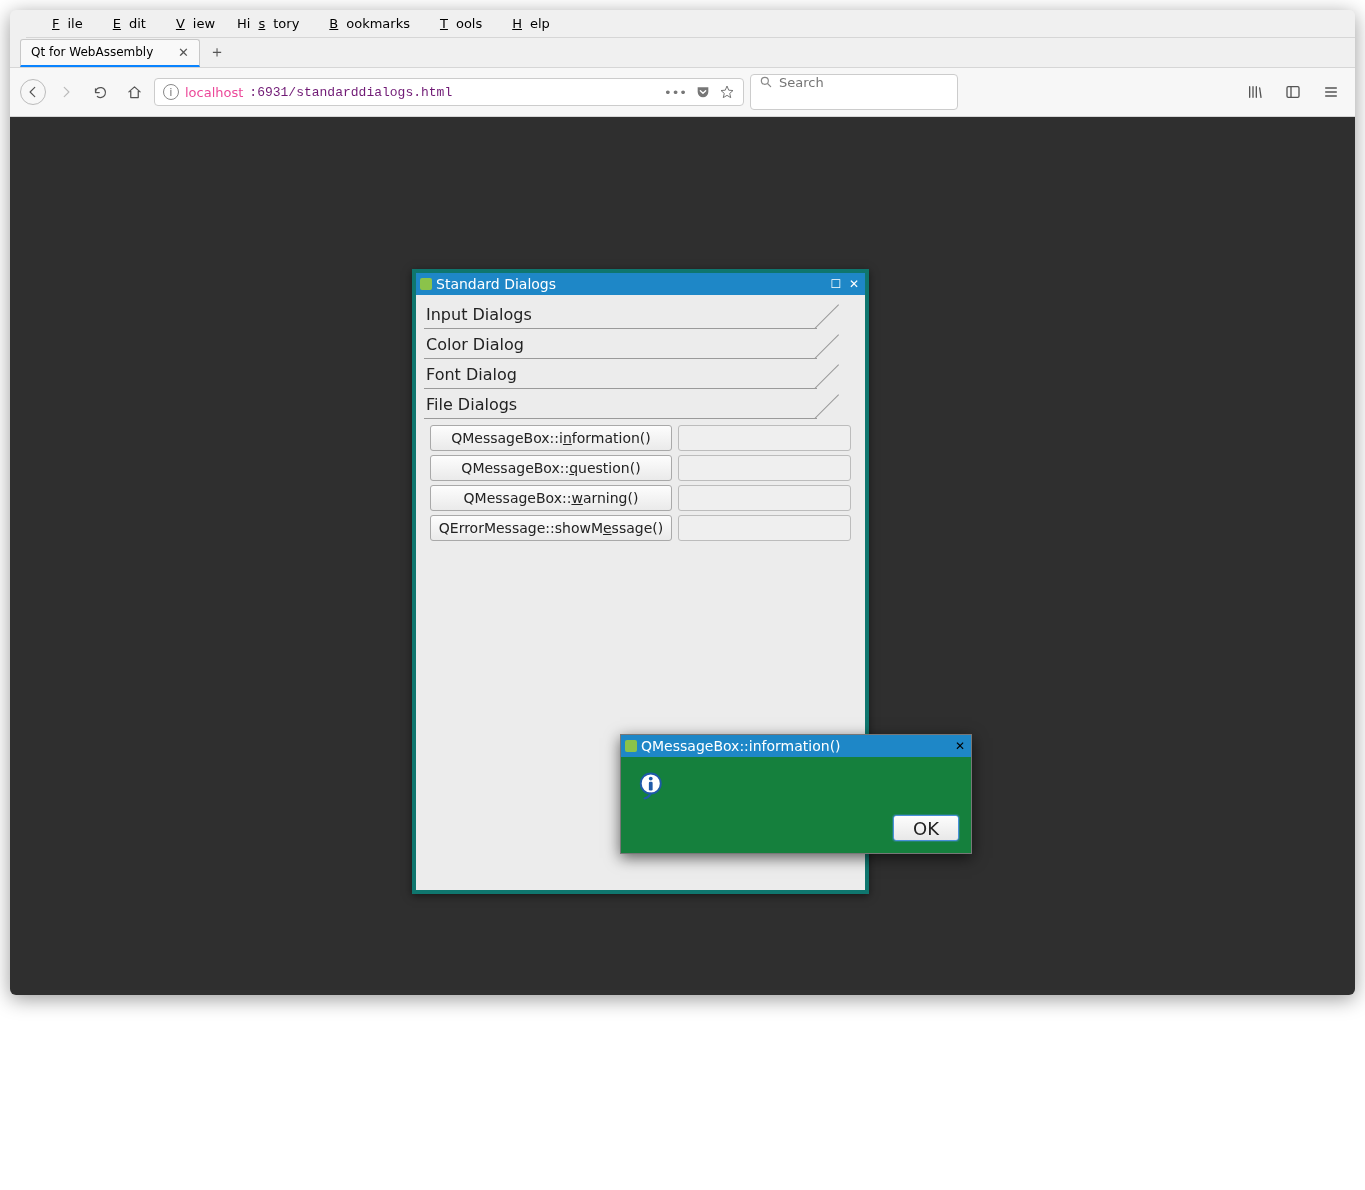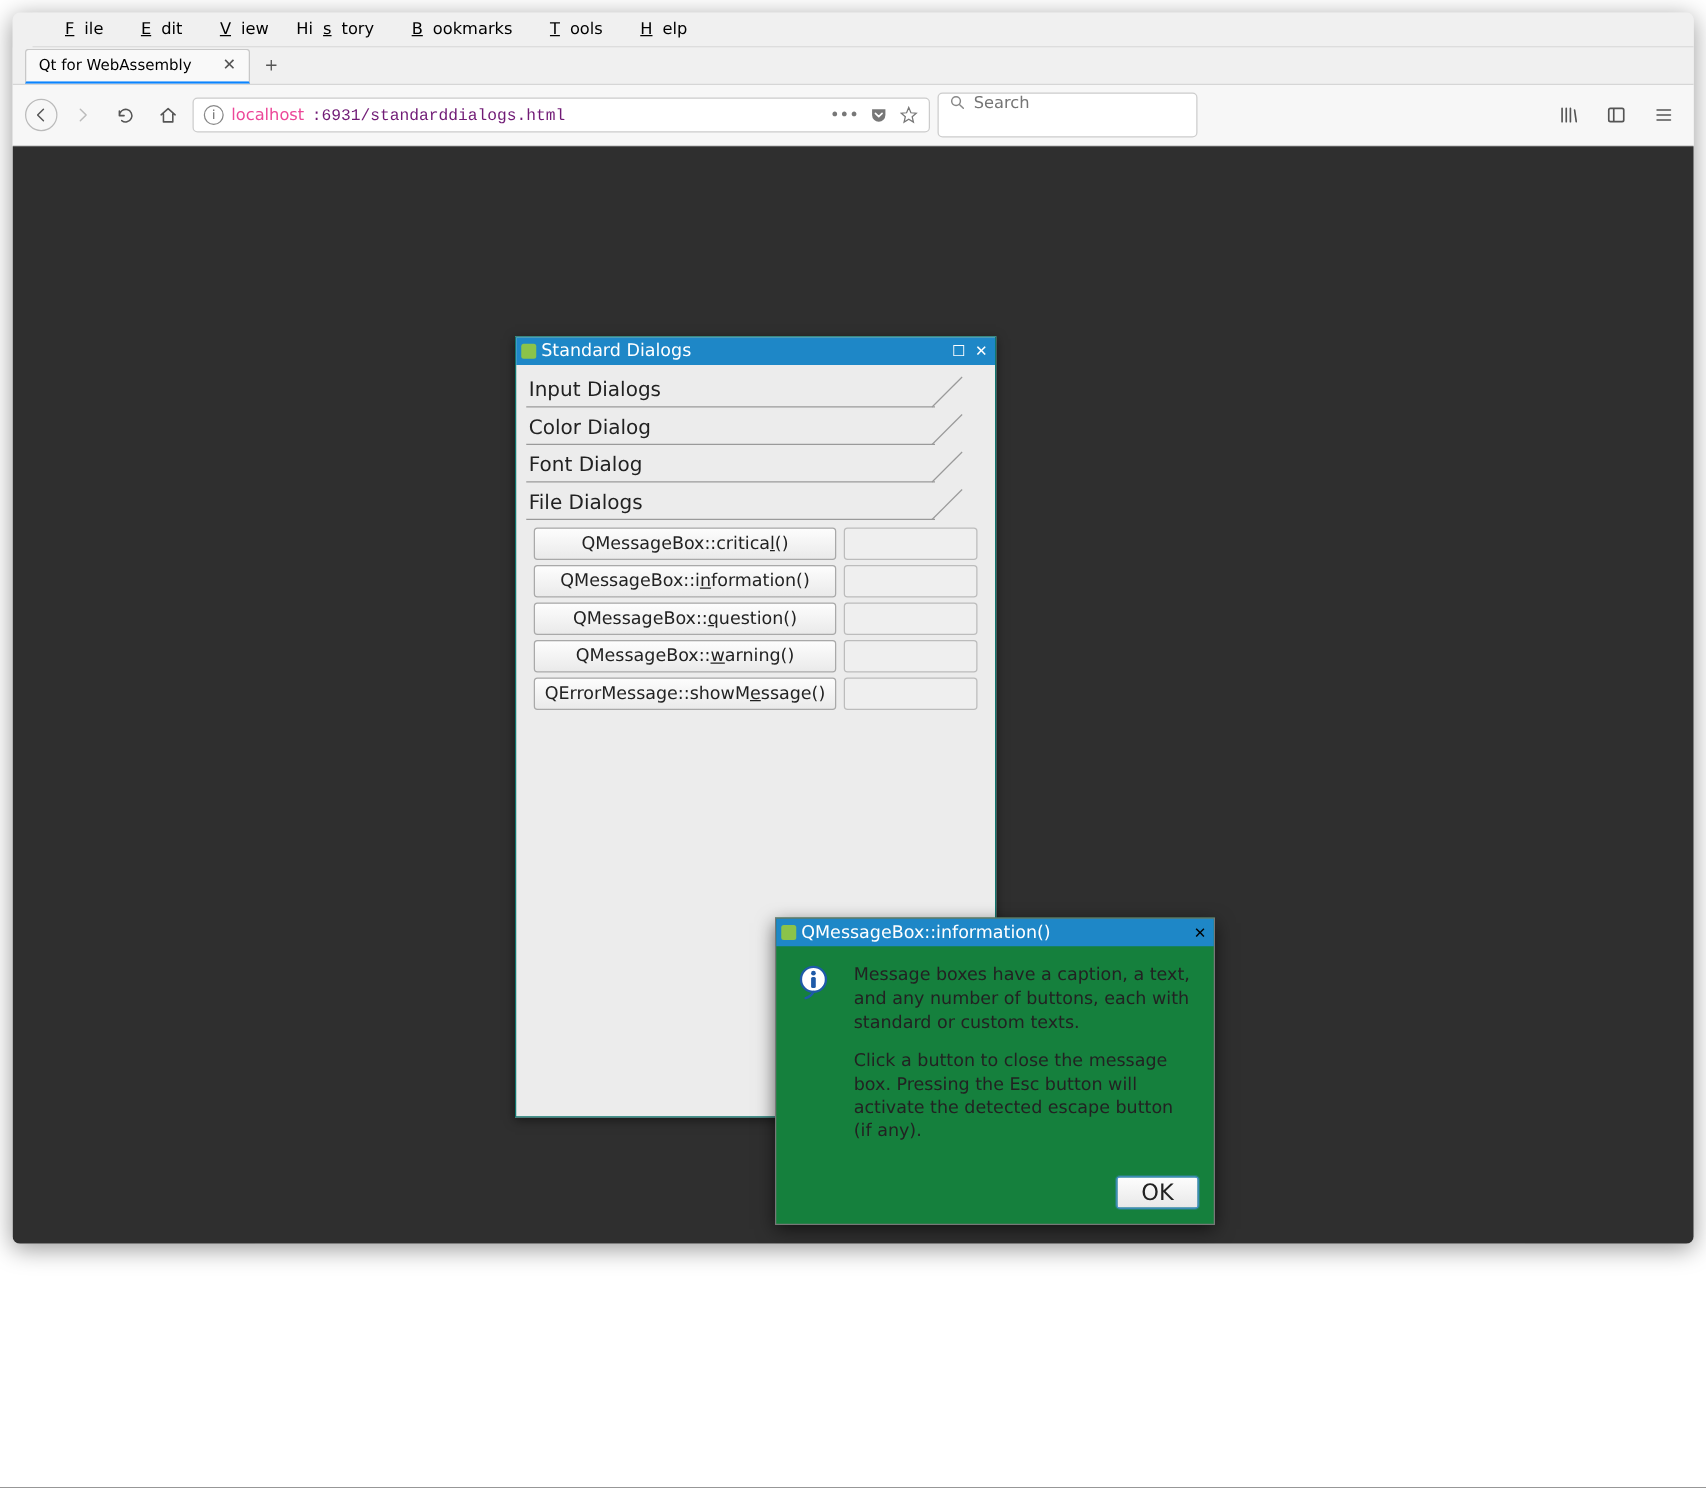--- a/index.html
+++ b/index.html
@@ -34,21 +34,21 @@
   .addr-right { margin-left:auto; display:flex; gap:8px; align-items:center; color:#777; }
   .searchbar { flex: 0 0 170px; height:36px; border:1px solid #ccc; border-radius:4px; background:#fff; display:flex; align-items:flex-start; gap:6px; padding:0 8px; color:#888; font-size:13px; }
   .searchbar input { border:none; outline:none; font-size:13px; flex:1; background:transparent; }
   .toolbar .spacer { flex:1; }
   .right-icons { display:flex; gap:10px; align-items:center; color:#555; }
 
   
   .viewport { flex:1; background:#2f2f2f; position:relative; }
 
   
-  .qt-window { position:absolute; left:402px; top:152px; width:385px; height:625px; background:#ececec; border:1px solid #0f766e; box-shadow:0 2px 8px rgba(0,0,0,.5); }
+  .qt-window { position:absolute; left:402px; top:152px; width:457px; height:625px; background:#ececec; border:4px solid #0f766e; box-shadow:0 2px 8px rgba(0,0,0,.5); }
   .qt-titlebar { height:22px; background:#1e87c7; color:#fff; display:flex; align-items:center; padding:0 4px; font-size:14px; justify-content:space-between; }
   .qt-titlebar .left { display:flex; align-items:center; gap:4px; }
   .qt-titlebar .qt-logo { width:12px; height:12px; background:#8bc34a; border-radius:2px; display:inline-block; }
   .qt-titlebar .ctrls { display:flex; gap:4px; font-size:12px; }
   .qt-titlebar .ctrls span { width:14px; text-align:center; cursor:default; }
 
   .qt-body { padding:6px 8px; }
   .tabhead { position:relative; height:28px; margin-bottom:2px; }
   .tabhead .lbl { position:absolute; left:2px; top:4px; font-size:16px; color:#222; }
   .tabhead .line { position:absolute; left:0; right:40px; bottom:0; height:1px; background:#9a9a9a; }
@@ -196,28 +196,20 @@
           </div>
         <div class="tabhead">
             <span class="lbl">File Dialogs</span>
             <span class="line"></span>
             <span class="diag"></span>
           </div>
 
         <div class="msgbox-area">
           <div class="row">
             <button class="qbtn">
-                <span>QMessageBox::critica</span>
-                <span class="u">l</span>
-                <span>()</span>
-              </button>
-            <div class="qfield"></div>
-          </div>
-          <div class="row">
-            <button class="qbtn">
                 <span>QMessageBox::i</span>
                 <span class="u">n</span>
                 <span>formation()</span>
               </button>
             <div class="qfield"></div>
           </div>
           <div class="row">
             <button class="qbtn">
                 <span>QMessageBox::</span>
                 <span class="u">q</span>
@@ -257,24 +249,20 @@
       </div>
       <div class="dlg-body">
         <div class="info-icon">
           <svg viewBox="0 0 48 48">
             <circle cx="22" cy="20" r="16" fill="#fff" stroke="#1e5aa8" stroke-width="3"></circle>
             <circle cx="22" cy="12" r="3" fill="#1e5aa8"></circle>
             <rect x="19" y="17" width="6" height="14" rx="2" fill="#1e5aa8"></rect>
             <path d="M22 36 q-3 6 -10 8" stroke="#1e5aa8" stroke-width="3" fill="none" stroke-linecap="round"></path>
           </svg>
         </div>
-        <div class="dlg-text">
-          <p>Message boxes have a caption, a text, and any number of buttons, each with standard or custom texts.</p>
-          <p>Click a button to close the message box. Pressing the Esc button will activate the detected escape button (if any).</p>
-        </div>
       </div>
       <div class="dlg-buttons">
         <button class="ok-btn">OK</button>
       </div>
     </div>
 
   </div>
 </div>
 
 </body></html>

